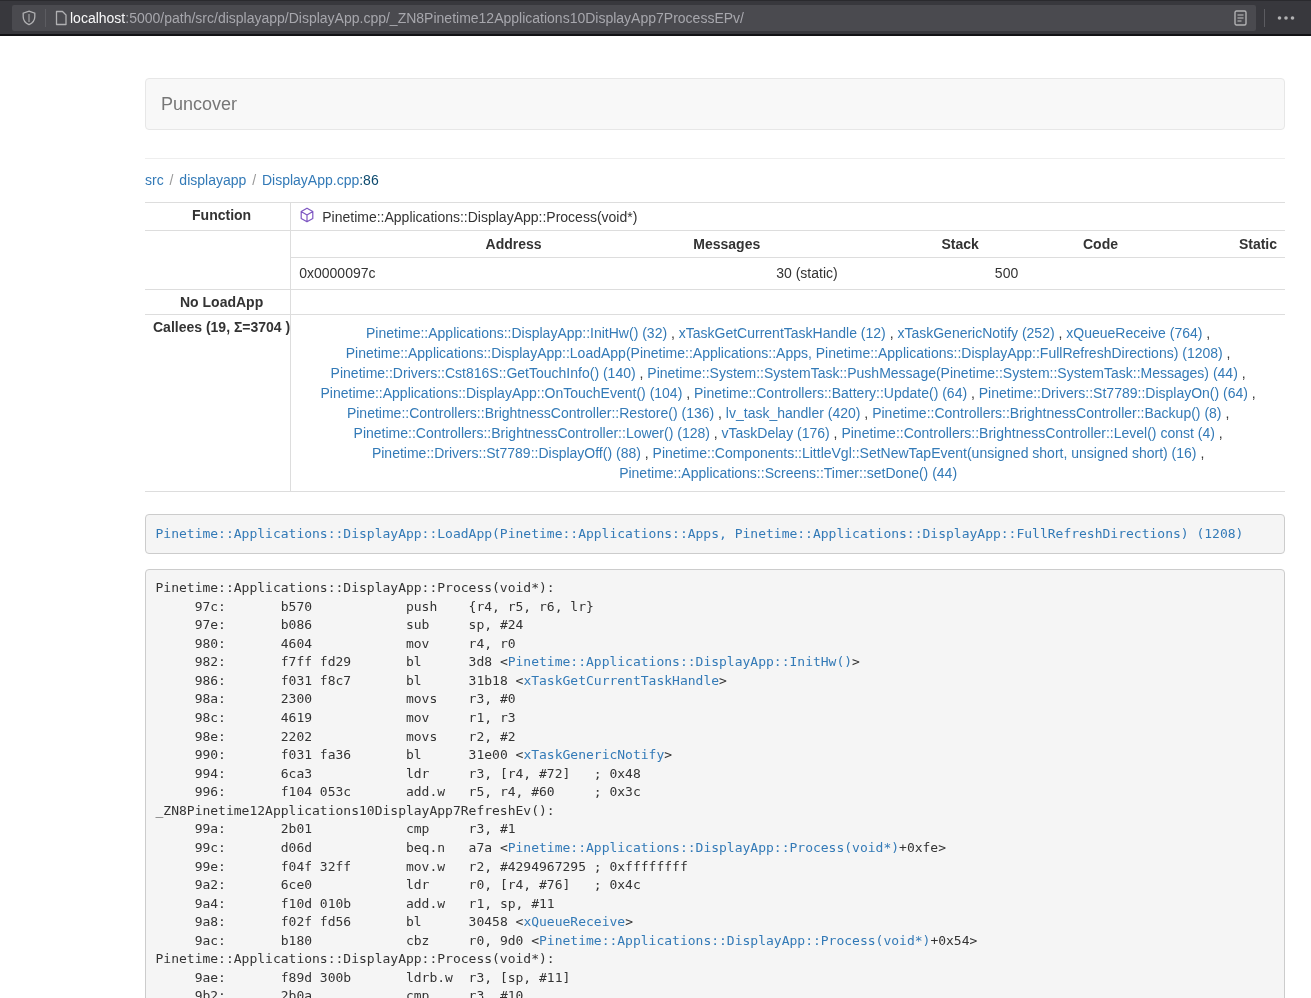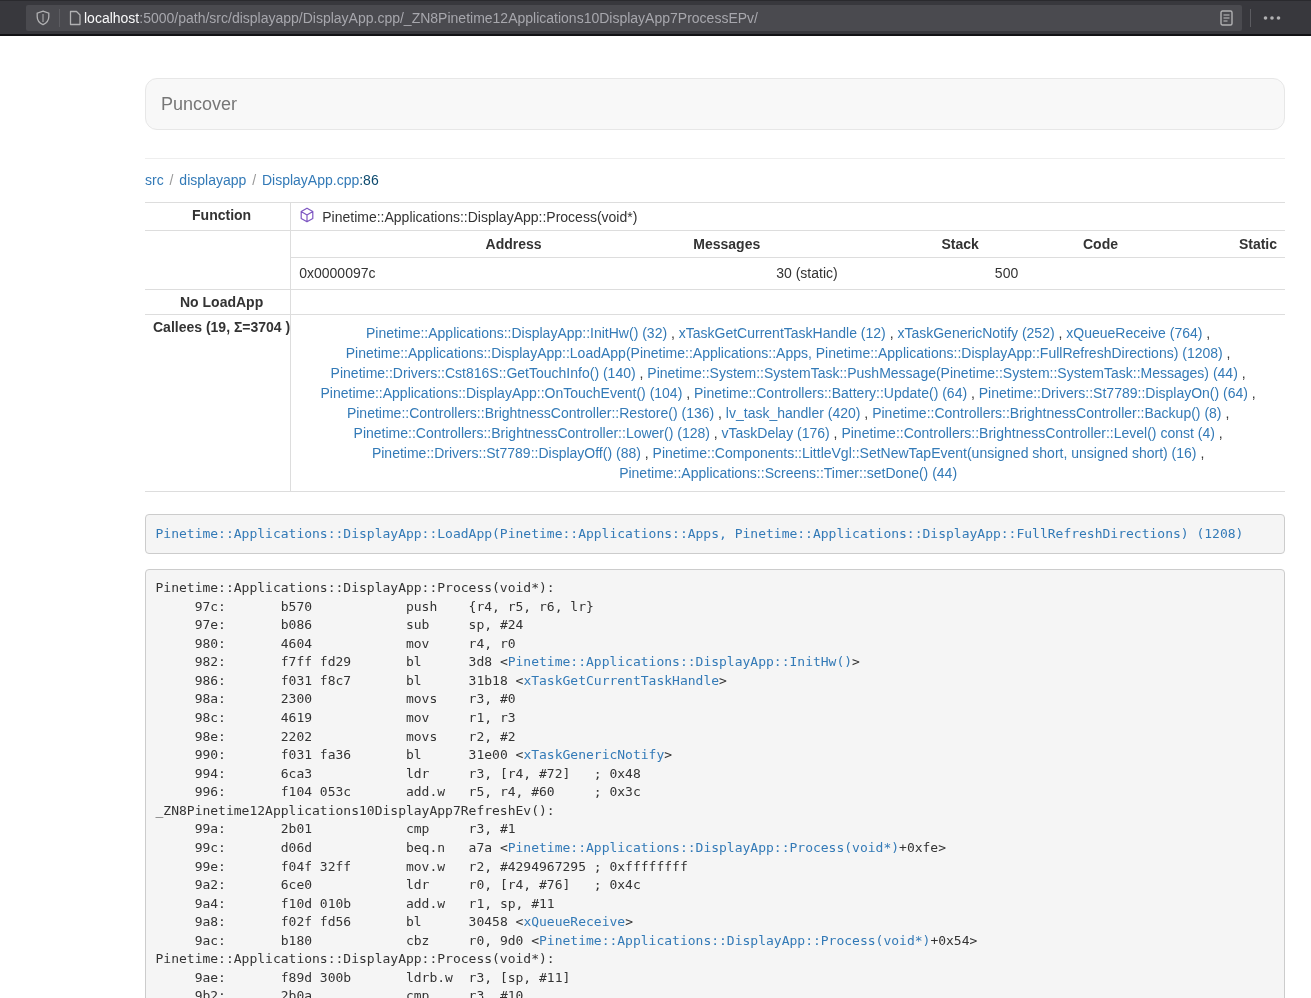--- a/index.html
+++ b/index.html
@@ -7,39 +7,39 @@
     width: 1311px; height: 998px; overflow: hidden;
     background: #ffffff;
     font-family: "Liberation Sans", sans-serif;
     font-size: 14px; color: #333;
   }
   
   .browser-bar {
     height: 33px; background: #38383d;
     border-top: 1px solid #2a2a2e;
     border-bottom: 2px solid #121215;
-    display: flex; align-items: center; padding: 0 26px;
+    display: flex; align-items: center; padding: 0 12px;
   }
   .url-bar {
     flex: 1; height: 26px; background: #4a4a4f; border-radius: 2px;
     display: flex; align-items: center; padding: 0 9px; min-width: 0;
   }
   .url-bar .icon { display: flex; align-items: center; flex: 0 0 auto; }
   .chrome-divider { width: 1px; height: 18px; background: #5c5c61; margin: 0 8px; flex: 0 0 auto; }
   .url-text {
     font-size: 14px; color: #a7a7ad; white-space: nowrap; overflow: hidden;
     text-overflow: clip; flex: 1 1 auto; margin-left: 2px;
   }
   .url-text .host { color: #f9f9fa; }
   .reader-btn { margin-left: auto; display: flex; align-items: center; background: none; border: 0; padding: 0; cursor: pointer; }
   .menu-dots { background: none; border: 0; padding: 0 4px; display: flex; align-items: center; cursor: pointer; }
   
   .container { width: 1140px; margin-left: 145px; padding-top: 42px; }
   .navbar {
-    height: 50px; background: #f8f8f8; border: 1px solid #e7e7e7; border-radius: 12px;
+    height: 50px; background: #f8f8f8; border: 1px solid #e7e7e7; border-radius: 4px;
     display: flex; align-items: center; padding: 0 15px; margin-bottom: 16px;
   }
   .brand { font-size: 18px; color: #777; text-decoration: none; }
   hr.section-divider { border: 0; border-top: 1px solid #eee; margin: 28px 0 13px 0; }
   .breadcrumb-line { margin: 0 0 14px 0; font-size: 14px; }
   .bc-sep { color: #999; padding: 0 2px; }
   .bc-suffix { color: #0c4a6e; }
   a.lnk { color: #337ab7; text-decoration: none; }
   
   table.info-table { width: 100%; border-collapse: collapse; border-bottom: 1px solid #ddd; }

